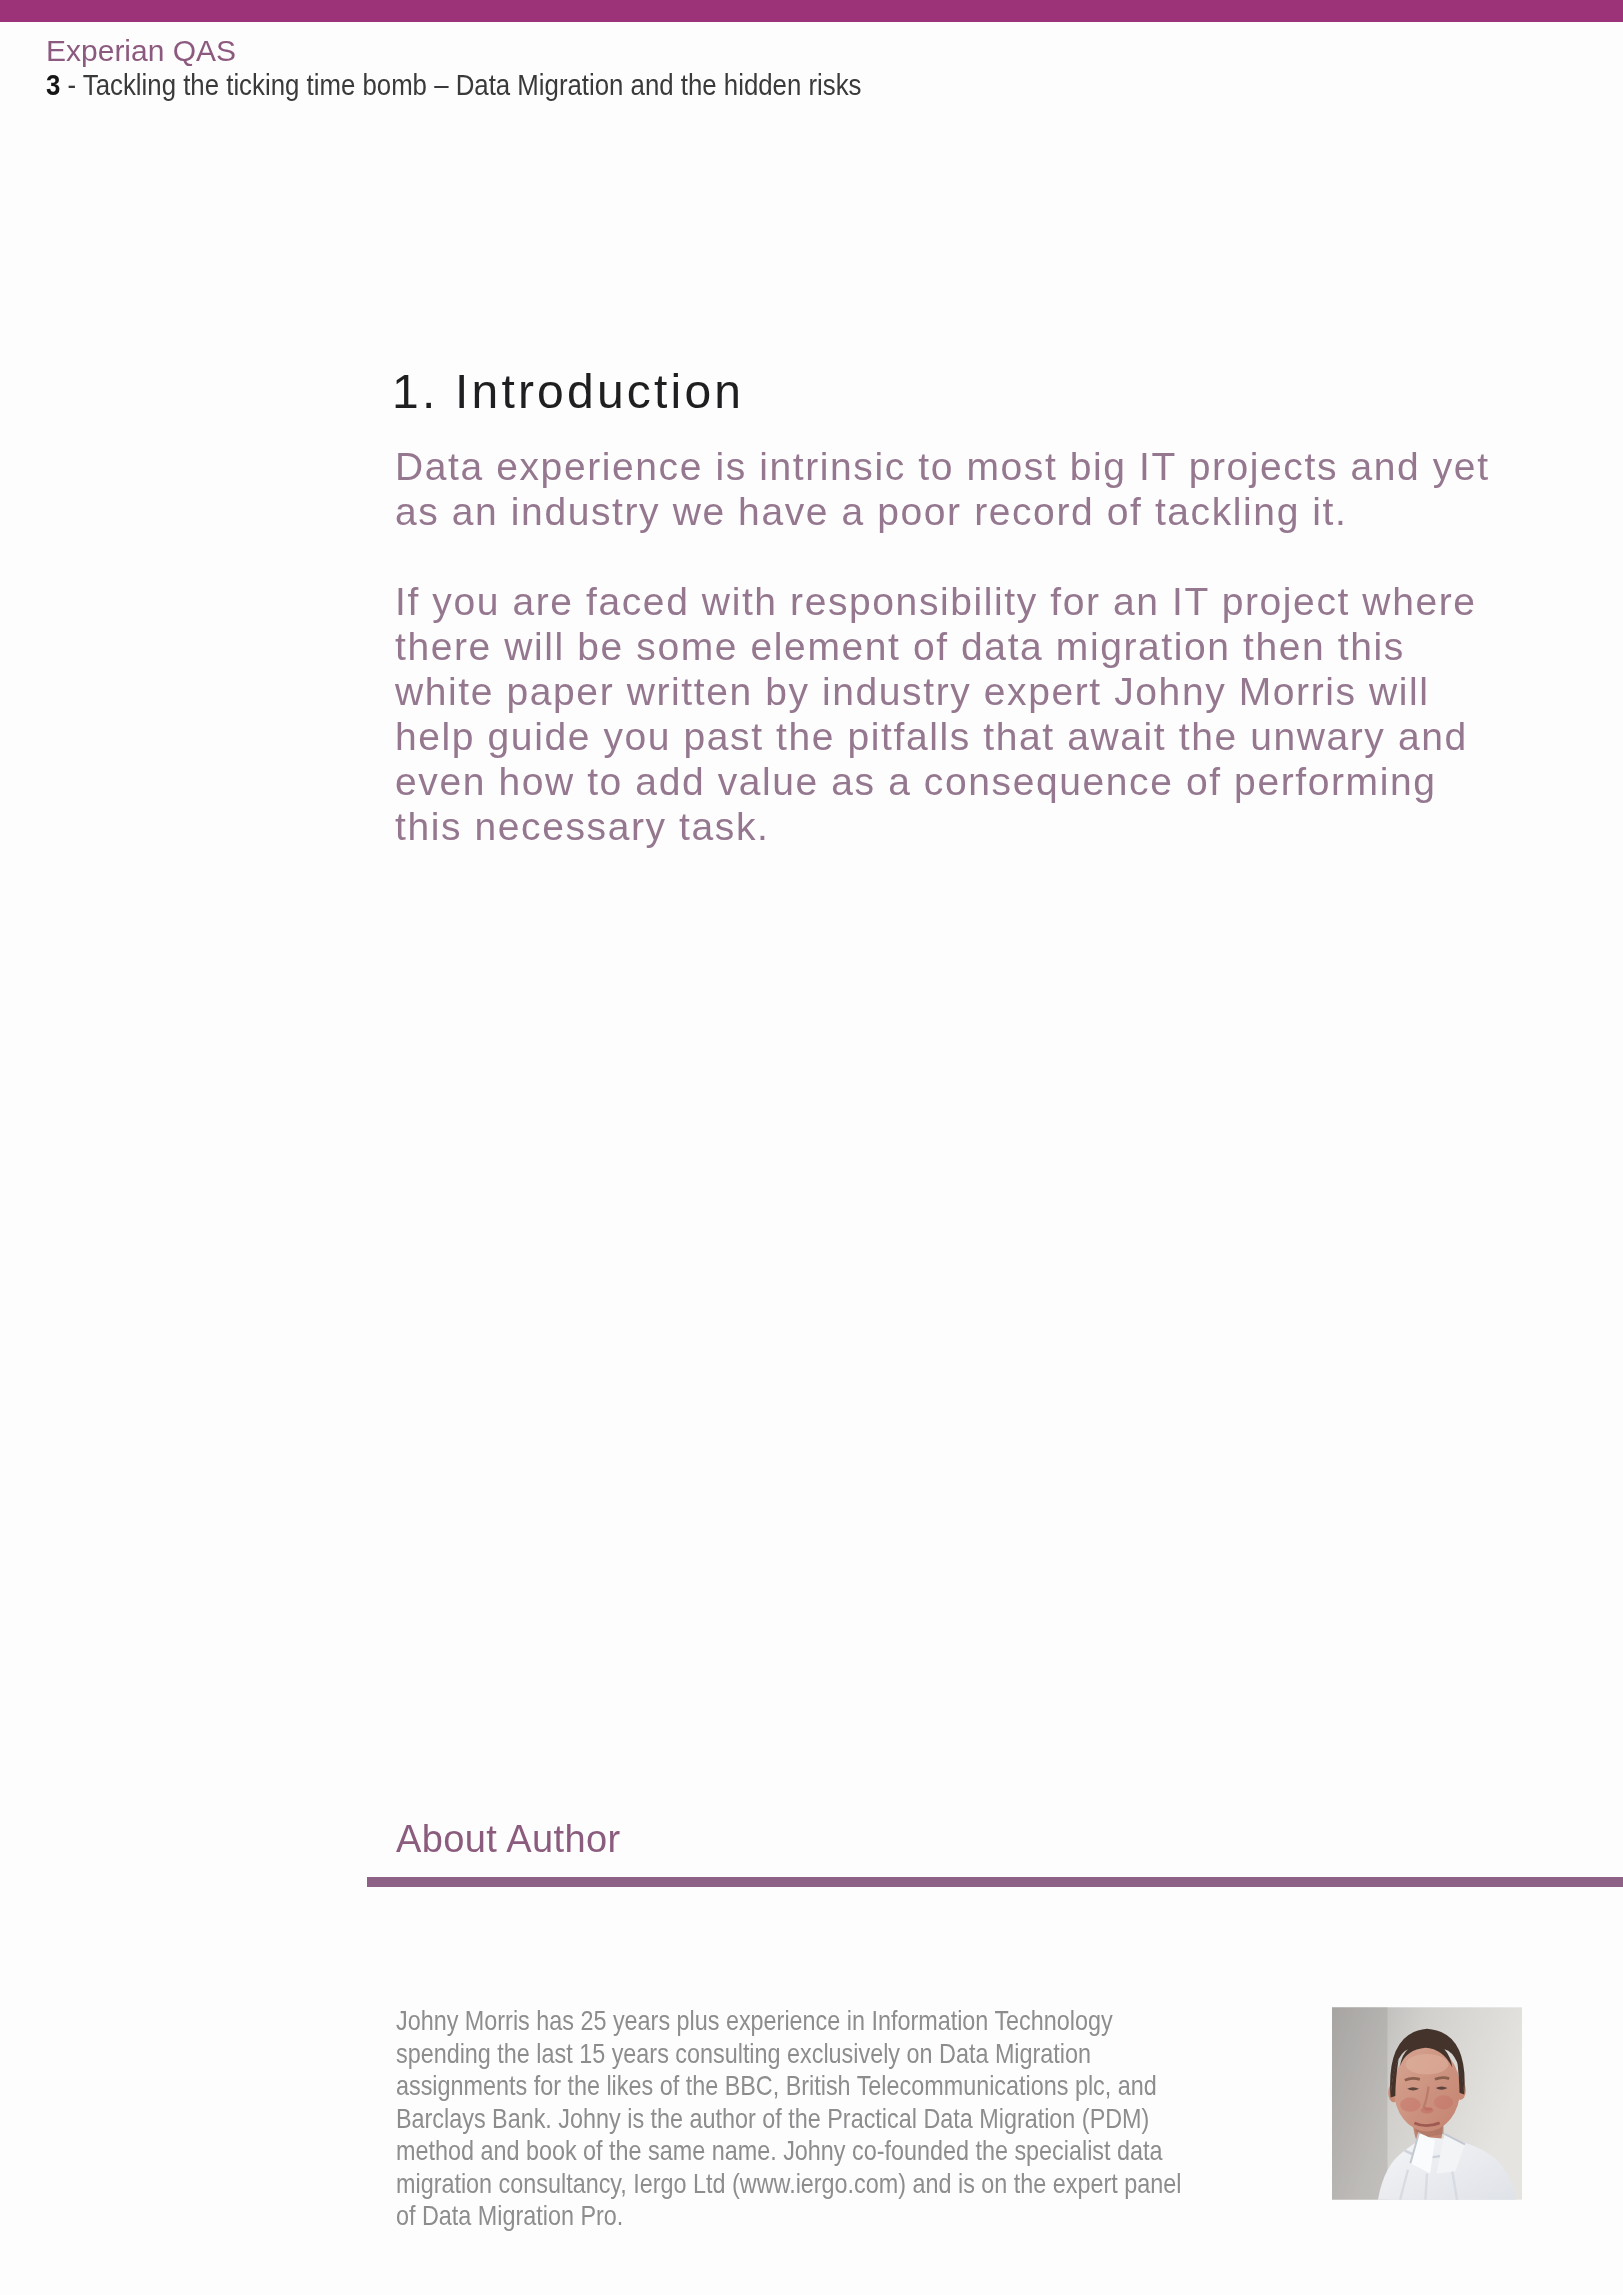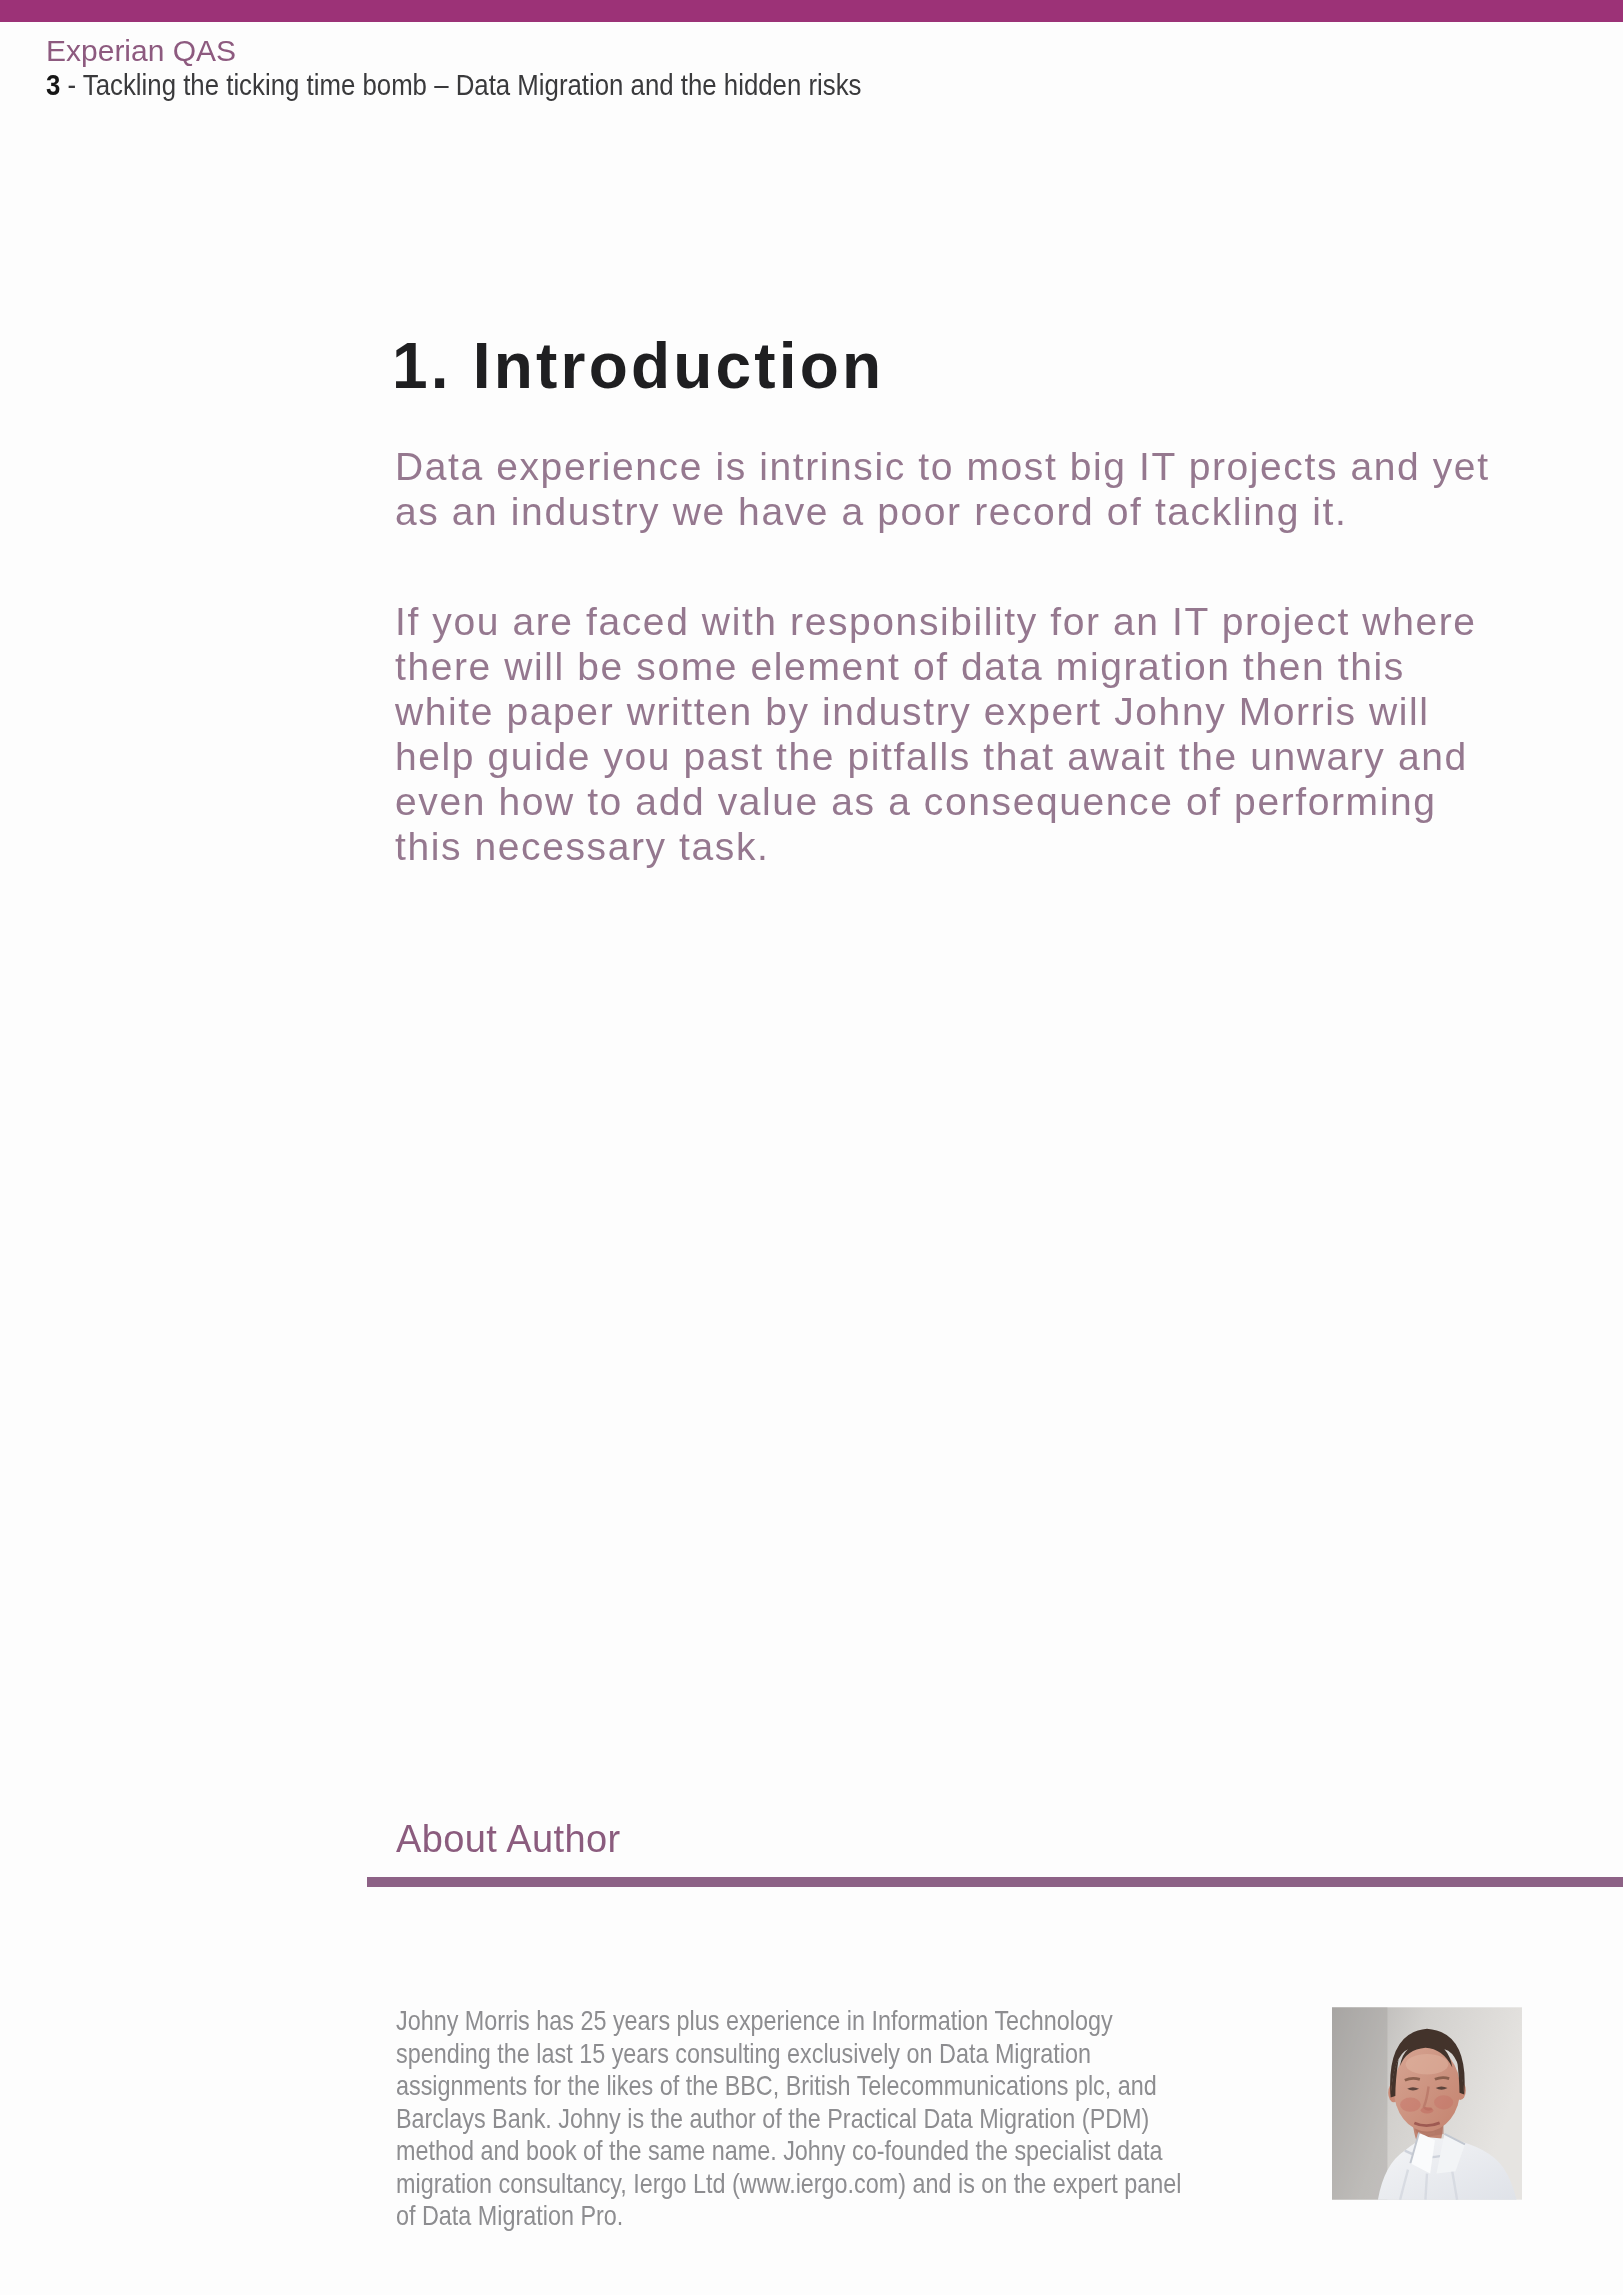--- a/index.html
+++ b/index.html
@@ -36,36 +36,36 @@
   .doc-title{
     position:absolute;left:46px;top:67px;
     font-size:30px;line-height:35px;font-weight:400;
     color:var(--title);
     white-space:pre;
     transform:scaleX(0.86);transform-origin:0 0;
     width:1268px;
   }
   .doc-title .pg{font-weight:700;color:#161616;}
   h1.section-heading{
-    position:absolute;left:392px;top:335px;
-    font-size:64px;line-height:63px;font-weight:700;
+    position:absolute;left:392px;top:360px;
+    font-size:48px;line-height:63px;font-weight:400;
     letter-spacing:3.2px;
     color:var(--heading);
     white-space:pre;
   }
   .lead{
     position:absolute;left:395px;
     font-size:39px;line-height:45px;font-weight:400;
     letter-spacing:1.6px;
     color:var(--lead);
     white-space:pre-line;
     width:1205px;
   }
   .lead.p1{top:444px;}
-  .lead.p2{top:579px;margin-top:20px;}
+  .lead.p2{top:579px;}
   .divider{
     position:absolute;left:367px;top:1877px;
     width:1256px;height:9.5px;
     background:var(--divider);
   }
   h2.about-heading{
     position:absolute;left:396px;top:1817px;
     font-size:38px;line-height:44px;font-weight:400;
     letter-spacing:0.4px;
     color:var(--about);

